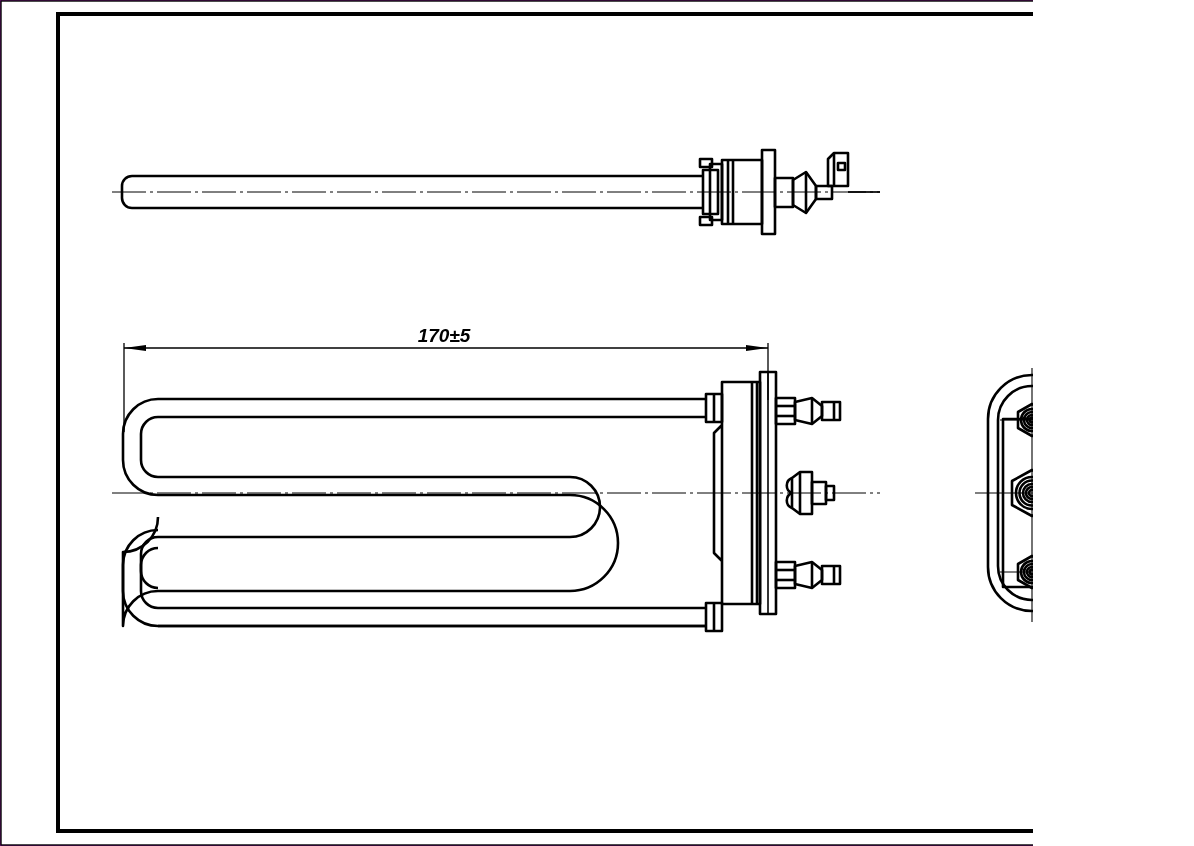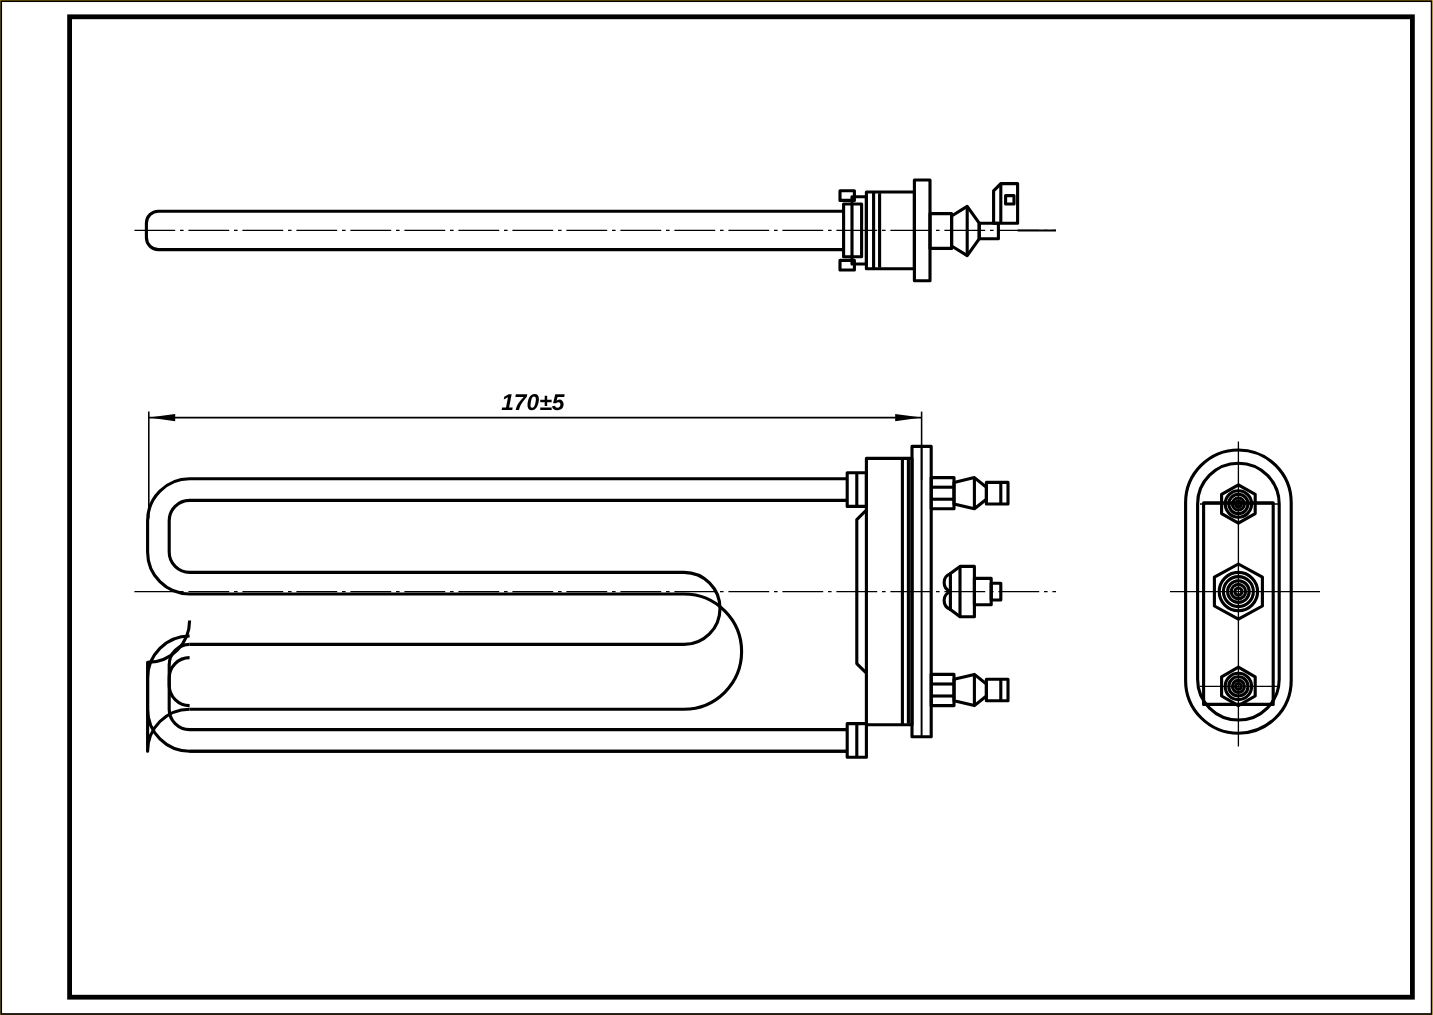--- a/index.html
+++ b/index.html
@@ -6,23 +6,23 @@
   html, body {
     margin: 0;
     padding: 0;
     background: #ffffff;
   }
   body {
     font-family: "Liberation Sans", sans-serif;
   }
   #sheet {
     position: relative;
-    width: 1194px;
+    width: 1033px;
     height: 846px;
-    background: #eab308;
+    background: #a21caf;
     overflow: hidden;
   }
   #sheet svg {
     display: block;
   }
   .dim-text {
     font-family: "Liberation Sans", sans-serif;
     font-size: 19px;
     font-style: italic;
     font-weight: bold;

